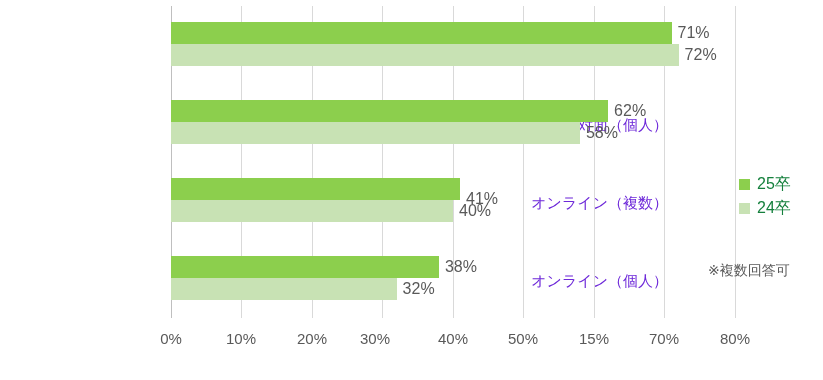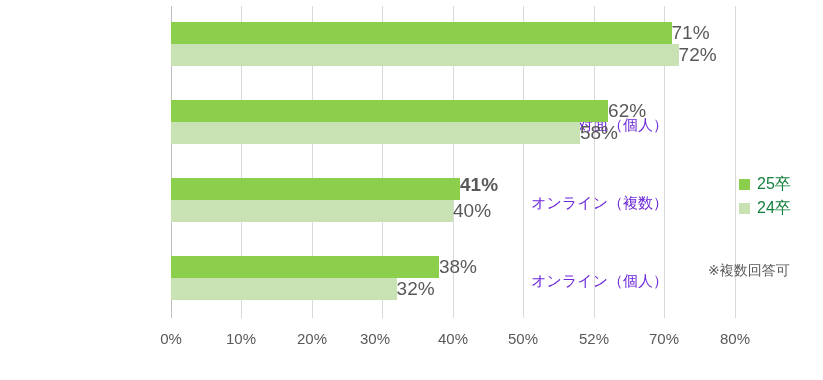--- a/index.html
+++ b/index.html
@@ -45,24 +45,24 @@
     height:22px;
     left:0;
   }
   .bar.s0{background:#8ccf4d;}
   .bar.s1{background:#c8e2b4;}
 
   .bar-value{
     position:absolute;
     height:22px;
     line-height:22px;
-    font-size:19px;
+    font-size:16px;
     color:#595959;
     white-space:nowrap;
-    padding-left:0;
+    padding-left:6px;
   }
 
   
   .tick-label{
     position:absolute;
     top:330px;
     font-size:15px;
     color:#595959;
     transform:translateX(-50%);
     white-space:nowrap;
@@ -124,37 +124,37 @@
     <div class="bar-value" style="top: 16px; left: 500.55px;">71%</div>
     <div class="bar s1" style="top: 38px; width: 507.6px;"></div>
     <div class="bar-value" style="top: 38px; left: 507.6px;">72%</div>
 
     <div class="bar s0" style="top: 94px; width: 437.1px;"></div>
     <div class="bar-value" style="top: 94px; left: 437.1px;">62%</div>
     <div class="bar s1" style="top: 116px; width: 408.9px;"></div>
     <div class="bar-value" style="top: 116px; left: 408.9px;">58%</div>
 
     <div class="bar s0" style="top: 172px; width: 289.05px;"></div>
-    <div class="bar-value" style="top: 168px; left: 289.05px; font-weight: bold;">41%</div>
+    <div class="bar-value" style="top: 182px; left: 289.05px;">41%</div>
     <div class="bar s1" style="top: 194px; width: 282px;"></div>
     <div class="bar-value" style="top: 194px; left: 282px;">40%</div>
 
     <div class="bar s0" style="top: 250px; width: 267.9px;"></div>
     <div class="bar-value" style="top: 250px; left: 267.9px;">38%</div>
     <div class="bar s1" style="top: 272px; width: 225.6px;"></div>
     <div class="bar-value" style="top: 272px; left: 225.6px;">32%</div>
   </div>
 
   <div class="tick-label" style="left:171px;">0%</div>
   <div class="tick-label" style="left:241px;">10%</div>
   <div class="tick-label" style="left:312px;">20%</div>
   <div class="tick-label" style="left:375px;">30%</div>
   <div class="tick-label" style="left:453px;">40%</div>
   <div class="tick-label" style="left:523px;">50%</div>
-  <div class="tick-label" style="left:594px;">52%</div>
+  <div class="tick-label" style="left:594px;">15%</div>
   <div class="tick-label" style="left:664px;">70%</div>
   <div class="tick-label" style="left:735px;">80%</div>
 
   <div id="legend">
     <div class="legend-row">
       <span class="legend-swatch s0"></span>
       <span class="legend-text">25卒</span>
     </div>
     <div class="legend-row">
       <span class="legend-swatch s1"></span>

